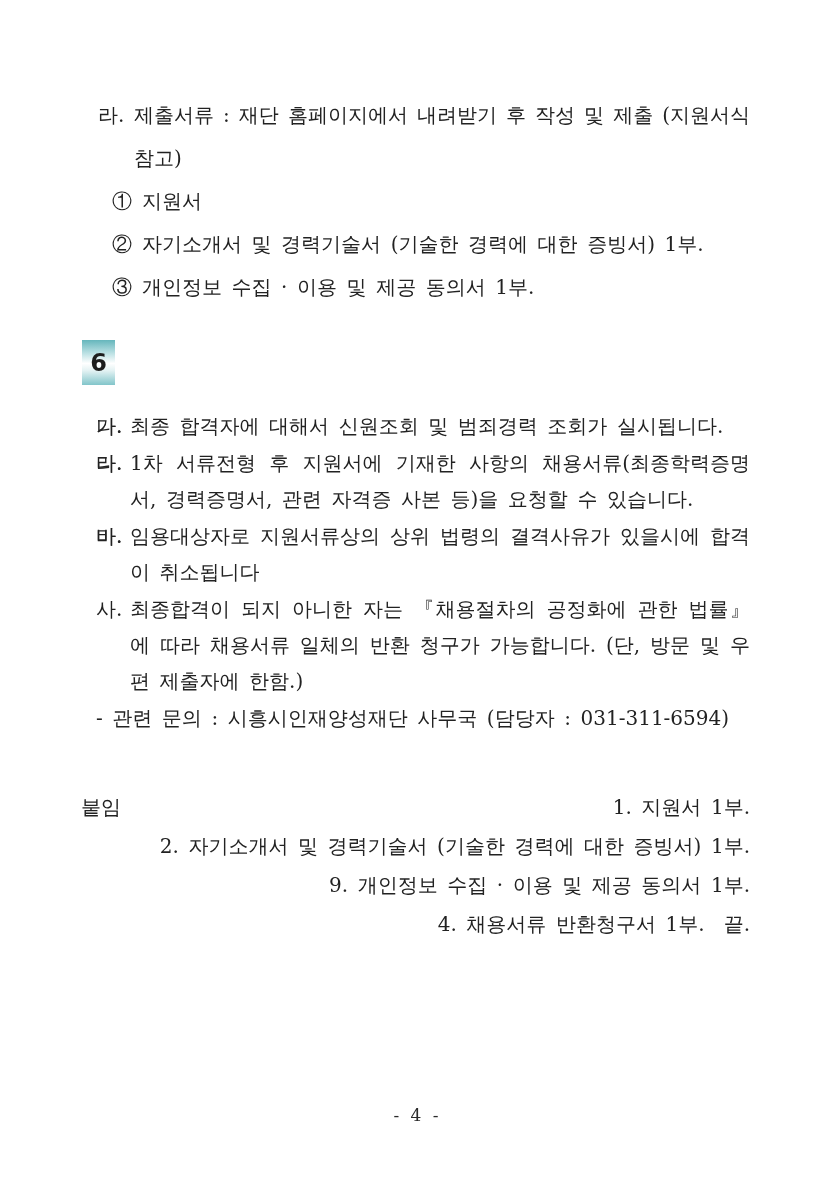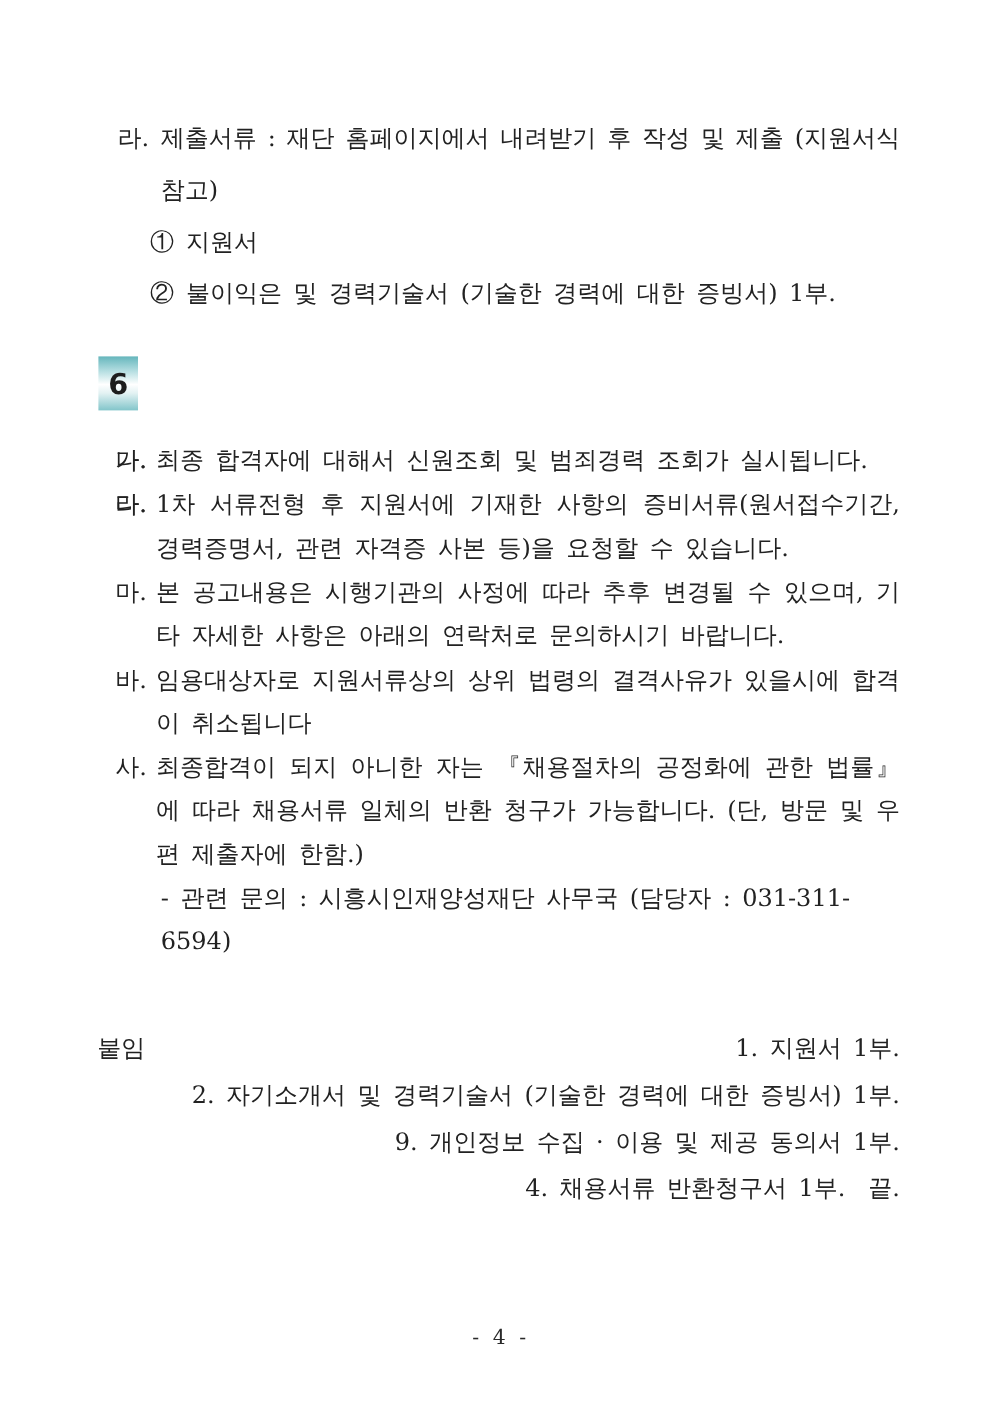--- a/index.html
+++ b/index.html
@@ -36,21 +36,21 @@
     padding-left: 36px;
     line-height: 43px;
     word-spacing: 0.05em;
   }
   .intro-item .item-label {
     position: absolute;
     left: 0;
     top: 0;
   }
   .sub-item {
-    margin-left: 41px;
+    margin-left: 28px;
     line-height: 43px;
     text-align: left;
   }
   .sub-item .sub-num {
     margin-right: 10px;
   }
   
   .section-header {
     display: flex;
     gap: 9px;
@@ -92,21 +92,20 @@
     position: relative;
     padding-left: 34px;
     margin-bottom: 1px;
   }
   .list-item .item-label {
     position: absolute;
     left: 0;
     top: 0;
   }
   .contact-note {
-    margin-left: 38px;
     text-align: left;
   }
   
   .attachments {
     position: relative;
     margin-top: 52px;
     margin-left: -3px;
     padding-left: 38px;
   }
   .attachments .item-label {
@@ -138,45 +137,47 @@
   <div class="content">
 
     <div class="intro-item doc-text">
       <span class="item-label">라.</span>
       <span>제출서류 : 재단 홈페이지에서 내려받기 후 작성 및 제출 (지원서식 참고)</span>
     </div>
     <div class="sub-item doc-text">
       <span class="sub-num">①</span><span>지원서</span>
     </div>
     <div class="sub-item doc-text">
-      <span class="sub-num">②</span><span>불이익은 및 경력기술서 (기술한 경력에 대한 증빙서) 1부.</span>
+      <span class="sub-num">②</span><span>자기소개서 및 경력기술서 (기술한 경력에 대한 증빙서) 1부.</span>
+    </div>
+    <div class="sub-item doc-text">
+      <span class="sub-num">③</span><span>개인정보 수집 · 이용 및 제공 동의서 1부.</span>
     </div>
 
     <div class="section-header">
       <div class="grad-box num-box">6</div>
     </div>
 
     <div class="items-list">
       <div class="list-item doc-text">
         <span class="item-label">가.</span>
       </div>
       <div class="list-item doc-text">
         <span class="item-label">나.</span>
         <span>최종 합격자에 대해서 신원조회 및 범죄경력 조회가 실시됩니다.</span>
       </div>
       <div class="list-item doc-text">
         <span class="item-label">다.</span>
       </div>
       <div class="list-item doc-text">
         <span class="item-label">라.</span>
-        <span>1차 서류전형 후 지원서에 기재한 사항의 증비서류(원서접수기간, 경력증명서, 관련 자격증 사본 등)을 요청할 수 있습니다.</span>
+        <span>1차 서류전형 후 지원서에 기재한 사항의 채용서류(최종학력증명서, 경력증명서, 관련 자격증 사본 등)을 요청할 수 있습니다.</span>
       </div>
       <div class="list-item doc-text">
         <span class="item-label">마.</span>
-        <span>본 공고내용은 시행기관의 사정에 따라 추후 변경될 수 있으며, 기타 자세한 사항은 아래의 연락처로 문의하시기 바랍니다.</span>
       </div>
       <div class="list-item doc-text">
         <span class="item-label">바.</span>
         <span>임용대상자로 지원서류상의 상위 법령의 결격사유가 있을시에 합격이 취소됩니다</span>
       </div>
       <div class="list-item doc-text">
         <span class="item-label">사.</span>
         <span>최종합격이 되지 아니한 자는 『채용절차의 공정화에 관한 법률』에 따라 채용서류 일체의 반환 청구가 가능합니다. (단, 방문 및 우편 제출자에 한함.)</span>
       </div>
       <div class="contact-note doc-text">- 관련 문의 : 시흥시인재양성재단 사무국 (담당자 : 031-311-6594)</div>

